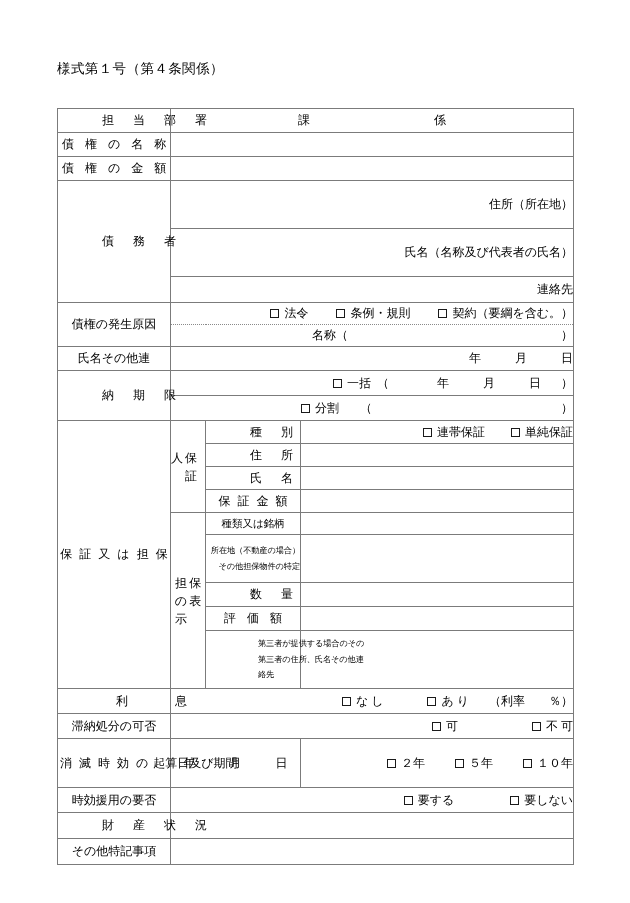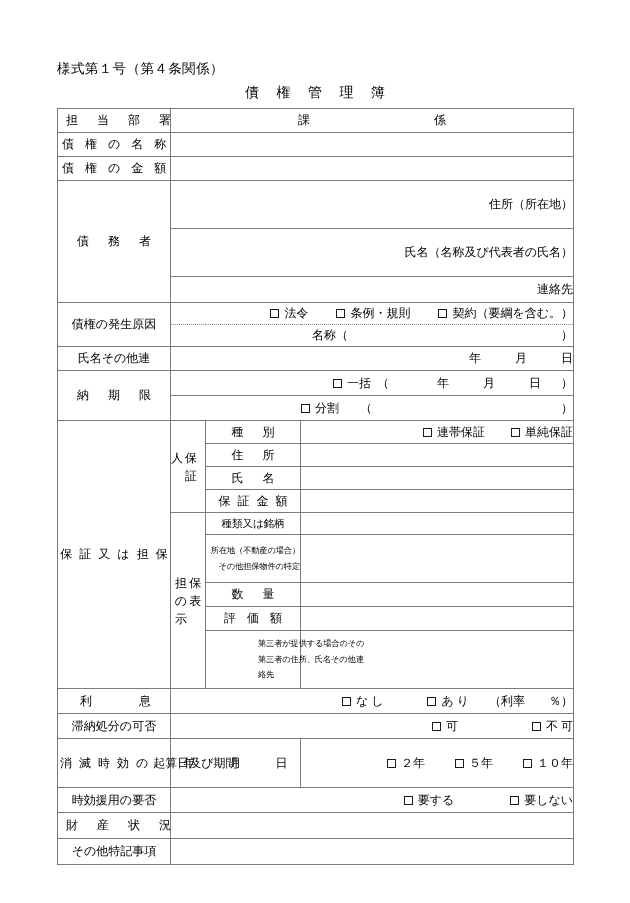--- a/index.html
+++ b/index.html
@@ -65,20 +65,21 @@
   
   .lbl {
     text-align: center;
     font-size: 12px;
     white-space: nowrap;
   }
   .lbl .sp {
     display: inline-block;
     letter-spacing: 8px;
     text-indent: 8px;
+    margin-left: 36px;
   }
   .lbl .sp4 {
     display: inline-block;
     letter-spacing: 4px;
     text-indent: 4px;
   }
   .lbl .sp2 {
     display: inline-block;
     letter-spacing: 2px;
     text-indent: 2px;
@@ -157,21 +158,20 @@
   .date-line { letter-spacing: 0; }
   .date-line .g { display: inline-block; width: 34px; }
   .nowrap { white-space: nowrap; }
 </style>
 </head>
 <body>
 
 <div class="page">
 
   <div class="form-no">様式第１号（第４条関係）</div>
-  <div class="doc-title">債 権 管 理 簿</div>
 
   <table class="form">
     <colgroup>
       <col style="width:113px">
       <col style="width:35px">
       <col style="width:95px">
       <col style="width:273px">
     </colgroup>
     <tbody>
 

